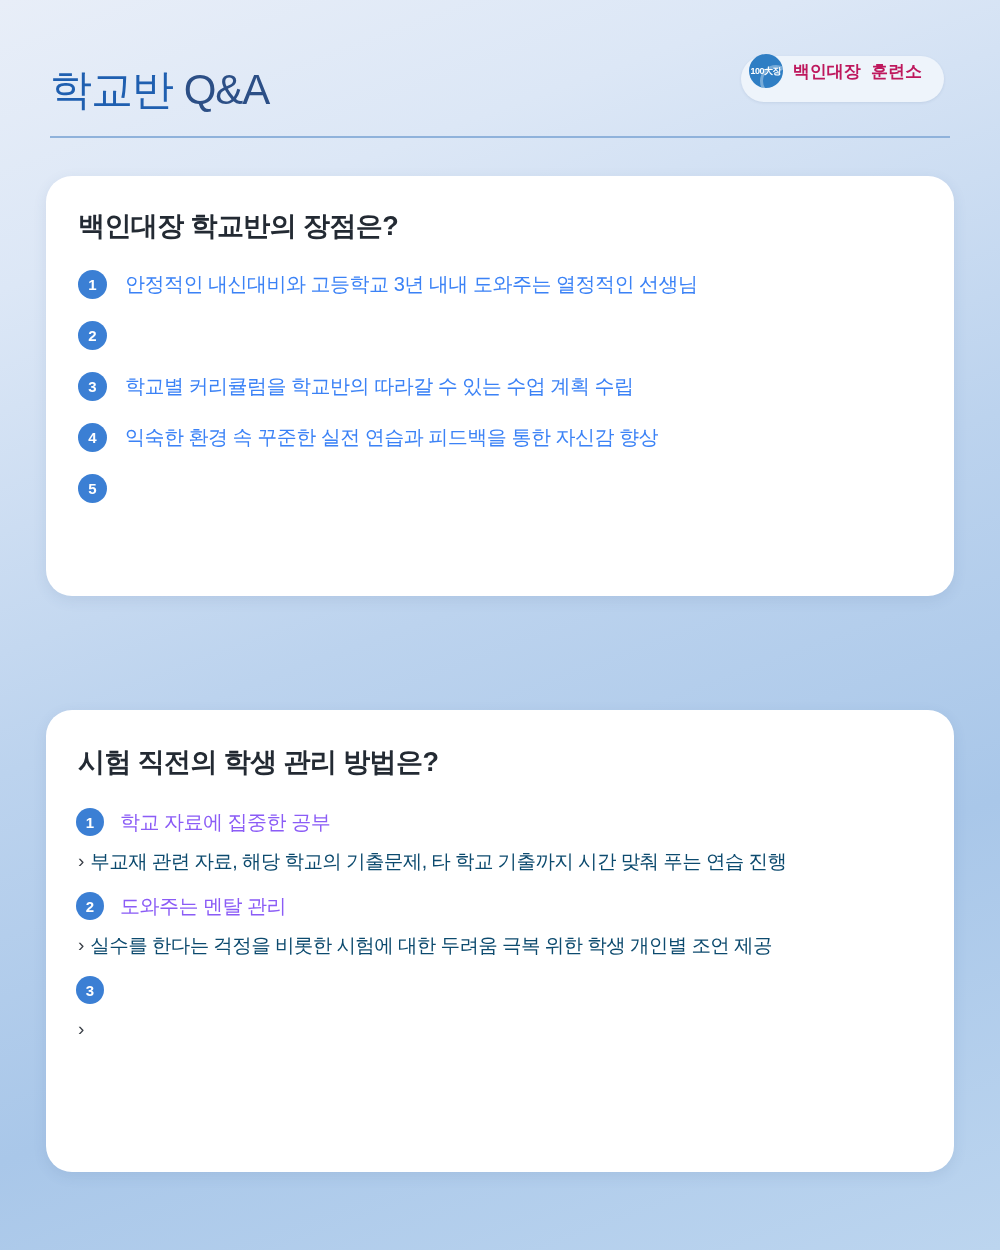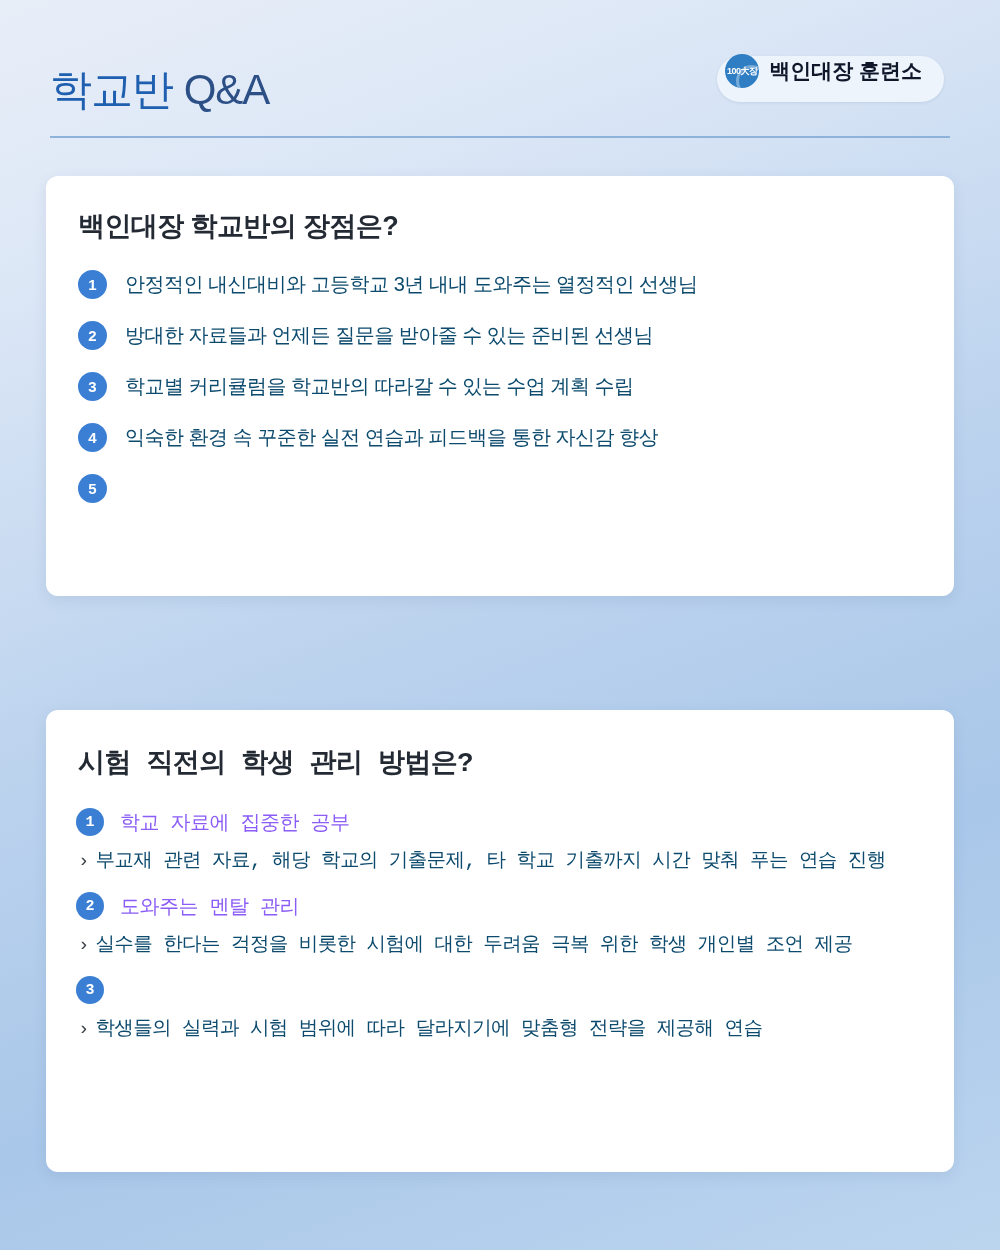--- a/index.html
+++ b/index.html
@@ -69,36 +69,37 @@
   }
   .brand-logo::after {
     content: "";
     position: absolute;
     width: 26px; height: 26px;
     border-radius: 50%;
     border: 3px solid rgba(255,255,255,.35);
     right: -9px; bottom: -9px;
   }
   .brand-name {
-    font-size: 21px;
-    font-weight: bold;
-    color: #0f172a;
+    font-size: 17px;
+    font-weight: bold;
+    color: #be185d;
     white-space: nowrap;
+    font-family: Liberation Mono, monospace;
   }
 
   
   .card {
     position: absolute;
     left: 46px; right: 46px;
     background: #ffffff;
-    border-radius: 12px;
+    border-radius: 26px;
     box-shadow: 0 4px 14px rgba(50,80,130,.10);
   }
   #card-1 { top: 176px; height: 420px; }
-  #card-2 { top: 710px; height: 462px; font-family: Liberation Mono, monospace; }
+  #card-2 { top: 710px; height: 462px; }
 
   .card-title {
     font-size: 27px;
     font-weight: bold;
     color: #232a33;
     letter-spacing: -0.6px;
   }
   #card-1 .card-title { margin: 32px 0 0 32px; }
   #card-2 .card-title { margin: 34px 0 0 32px; }
 
@@ -118,21 +119,21 @@
     color: #ffffff;
     font-size: 15px;
     font-weight: bold;
     display: flex;
     align-items: center;
     justify-content: center;
     margin-top: 0px;
   }
   .item-text {
     font-size: 20px;
-    color: #0c4a6e;
+    color: #3b82f6;
     margin-left: 18px;
     line-height: 29px;
     letter-spacing: -0.5px;
   }
 
   
   .qa-blocks { margin: 28px 0 0 30px; padding-right: 24px; }
   .qa-block { margin-bottom: 18px; }
   .qa-head {
     display: flex;
@@ -186,21 +187,20 @@
 
 <div class="card" id="card-1">
   <div class="card-title">백인대장 학교반의 장점은?</div>
   <ul class="item-list">
     <li class="item">
       <span class="badge">1</span>
       <span class="item-text">안정적인 내신대비와 고등학교 3년 내내 도와주는 열정적인 선생님</span>
     </li>
     <li class="item">
       <span class="badge">2</span>
-      <span class="item-text">방대한 자료들과 언제든 질문을 받아줄 수 있는 준비된 선생님</span>
     </li>
     <li class="item">
       <span class="badge">3</span>
       <span class="item-text">학교별 커리큘럼을 학교반의 따라갈 수 있는 수업 계획 수립</span>
     </li>
     <li class="item">
       <span class="badge">4</span>
       <span class="item-text">익숙한 환경 속 꾸준한 실전 연습과 피드백을 통한 자신감 향상</span>
     </li>
     <li class="item">
@@ -234,18 +234,17 @@
         <span class="qa-sub-text">실수를 한다는 걱정을 비롯한 시험에 대한 두려움 극복 위한 학생 개인별 조언 제공</span>
       </div>
     </div>
 
     <div class="qa-block">
       <div class="qa-head">
         <span class="badge">3</span>
       </div>
       <div class="qa-sub">
         <span class="chev">›</span>
-        <span class="qa-sub-text">학생들의 실력과 시험 범위에 따라 달라지기에 맞춤형 전략을 제공해 연습</span>
       </div>
     </div>
 
   </div>
 </div>
 
 </body></html>

